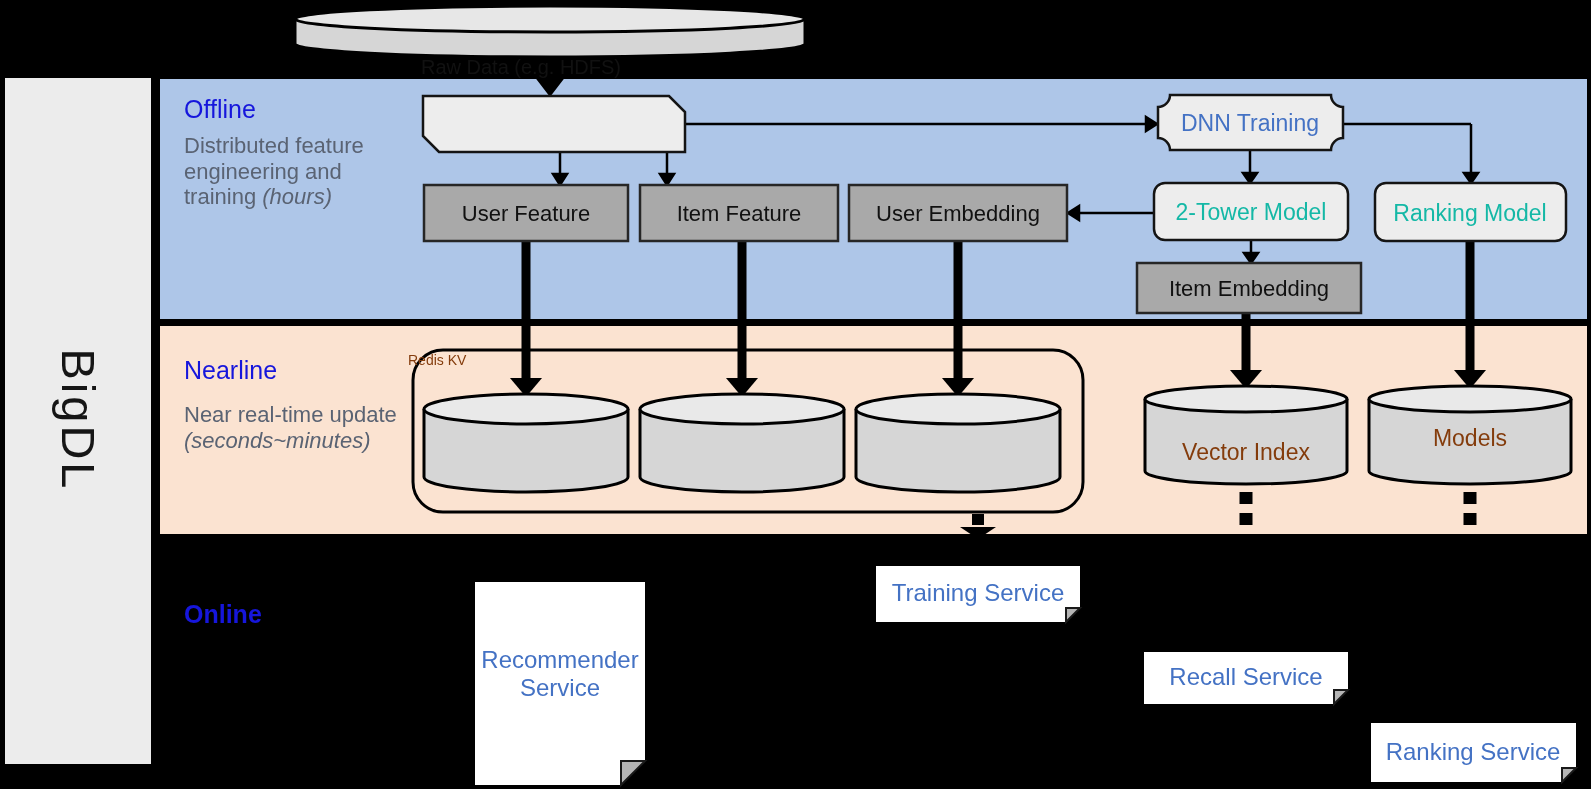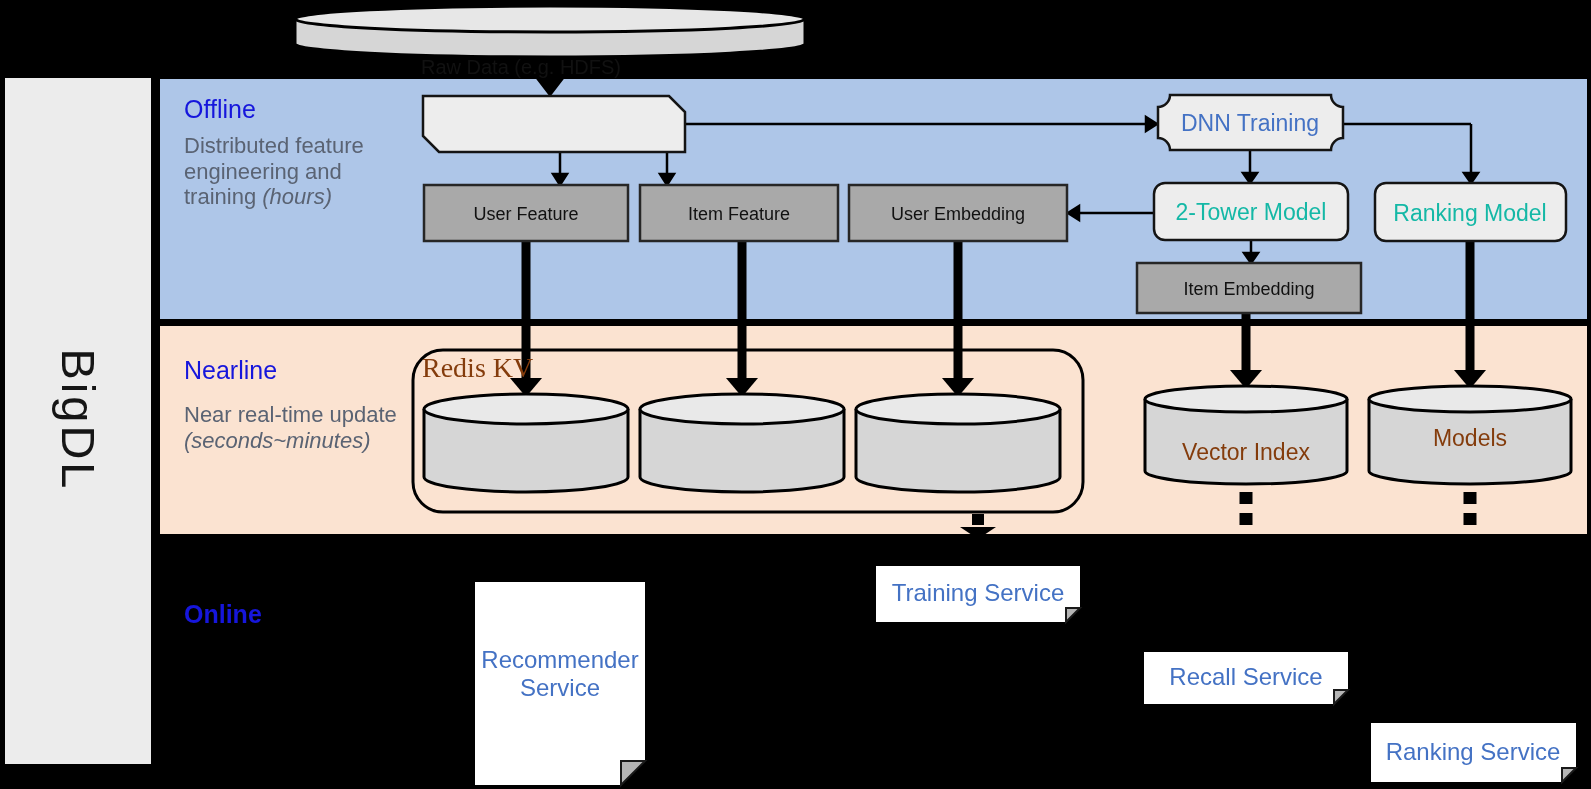--- a/index.html
+++ b/index.html
@@ -6,21 +6,21 @@
   #stage{
     position:relative;width:1591px;height:789px;background:#000;overflow:hidden;
     font-family:"Liberation Sans","DejaVu Sans",sans-serif;
   }
   #shapes{position:absolute;left:0;top:0;width:1591px;height:789px;}
   .lbl{position:absolute;white-space:nowrap;}
   .ctr{transform:translate(-50%,-50%);text-align:center;}
   .node-blue{color:#4472c4;font-size:23px;}
   .node-green{color:#14b8a6;font-size:23px;}
   .node-brown{color:#843c0c;font-size:23px;}
-  .node-dark{color:#111;font-size:18px;}
+  .node-dark{color:#111;font-size:22px;}
   .lane-title{font-size:25px;color:#1616dc;}
   .lane-desc{font-size:22px;color:#5a6373;line-height:1.16;white-space:normal;}
   .lane-desc em{font-style:italic;}
   .svc{color:#4472c4;font-size:24px;}
   .wrap{white-space:normal;}
   #bigdl-label{
     writing-mode:vertical-rl;font-size:47px;color:#161616;letter-spacing:3px;
   }
 </style>
 </head>
@@ -142,21 +142,21 @@
 <div class="lbl lane-title" style="left:184px;top:600px;font-weight:700;">Online</div>
 
 <div class="lbl ctr node-blue" style="left:1250px;top:123px;">DNN Training</div>
 <div class="lbl ctr node-dark" style="left:526px;top:214px;">User Feature</div>
 <div class="lbl ctr node-dark" style="left:739px;top:214px;">Item Feature</div>
 <div class="lbl ctr node-dark" style="left:958px;top:214px;">User Embedding</div>
 <div class="lbl ctr node-green" style="left:1251px;top:212px;">2-Tower Model</div>
 <div class="lbl ctr node-green" style="left:1470px;top:213px;">Ranking Model</div>
 <div class="lbl ctr node-dark" style="left:1249px;top:289px;">Item Embedding</div>
 
-<div class="lbl node-brown" style="left:422px;top:352px;font-size:28px;font-family:Liberation Serif, serif;">Redis KV</div>
+<div class="lbl node-brown" style="left:408px;top:352px;font-size:14px;">Redis KV</div>
 <div class="lbl ctr node-brown" style="left:1246px;top:452px;">Vector Index</div>
 <div class="lbl ctr node-brown" style="left:1470px;top:438px;">Models</div>
 
 <div class="lbl ctr svc wrap" style="left:560px;top:674px;width:165px;">Recommender Service</div>
 <div class="lbl ctr svc" style="left:978px;top:593px;">Training Service</div>
 <div class="lbl ctr svc" style="left:1246px;top:677px;">Recall Service</div>
 <div class="lbl ctr svc" style="left:1473px;top:752px;">Ranking Service</div>
 
 </div>
 

